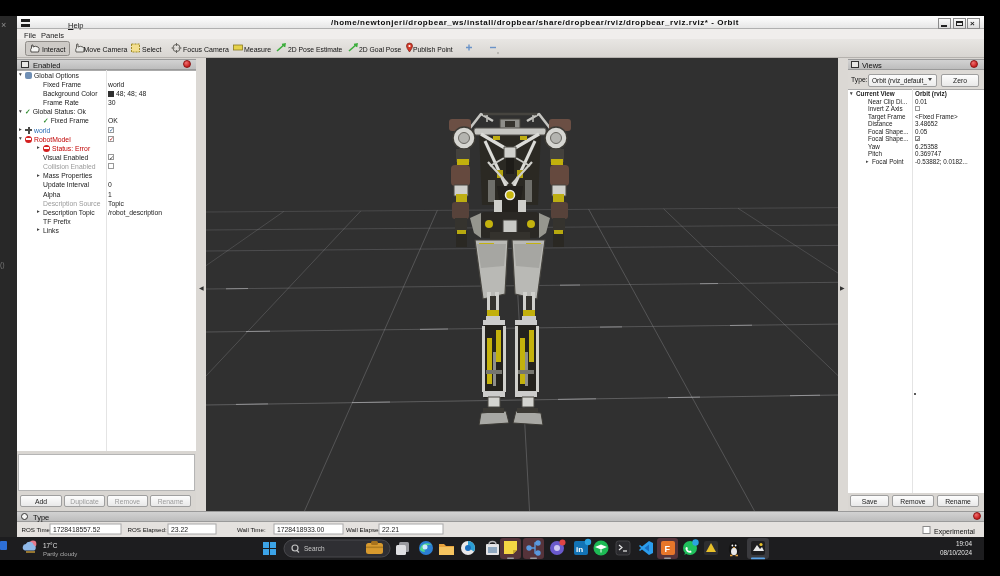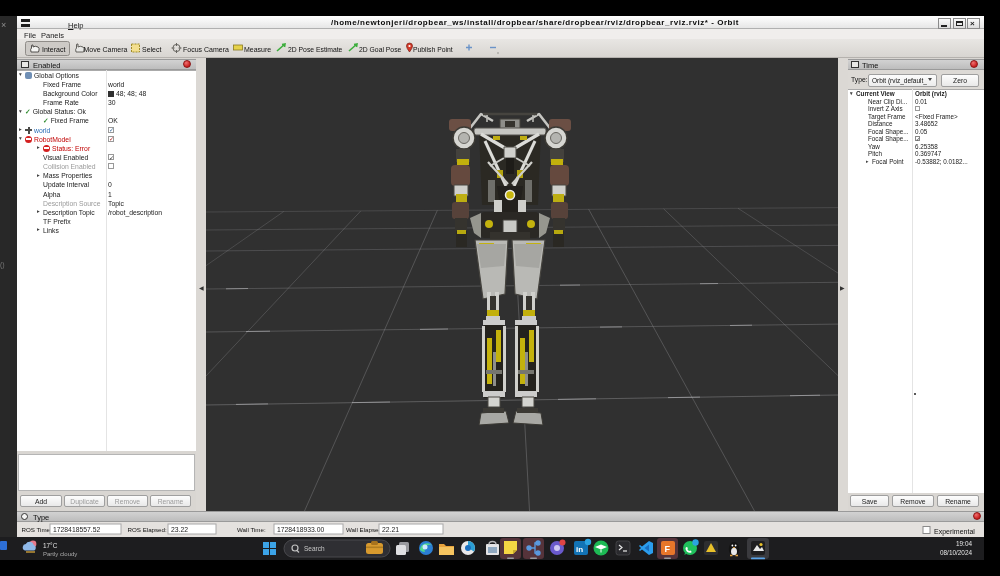--- a/index.html
+++ b/index.html
@@ -140,21 +140,21 @@
 <div class="abs btn dis" style="left:107px;top:495px;width:41px;height:12px;font-size:6.8px;line-height:11px;">Remove</div>
 <div class="abs btn dis" style="left:150px;top:495px;width:41px;height:12px;font-size:6.8px;line-height:11px;">Rename</div>
 
 <div class="abs" style="left:196px;top:58px;width:10px;height:453px;background:#dbd8d4;"></div>
 <div class="abs" style="left:199px;top:284px;font-size:6px;color:#333;">◀</div>
 <div class="abs" style="left:838px;top:58px;width:10px;height:453px;background:#dbd8d4;"></div>
 <div class="abs" style="left:840px;top:284px;font-size:6px;color:#333;">▶</div>
 
 <div class="abs hdr" style="left:848px;top:59px;width:136px;height:11px;"></div>
 <div class="abs" style="left:851px;top:61px;width:8px;height:7px;background:#e9e9e7;border:1.5px solid #333;"></div>
-<div class="abs" style="left:862px;top:60.5px;font-size:7.5px;color:#111;">Time</div>
+<div class="abs" style="left:862px;top:60.5px;font-size:7.5px;color:#111;">Views</div>
 <div class="redbtn" style="left:970px;top:60px;"></div>
 
 <div class="abs" style="left:848px;top:70px;width:136px;height:19px;background:#dcd9d5;"></div>
 <div class="abs" style="left:851px;top:76px;font-size:6.8px;color:#111;">Type:</div>
 <div class="abs" style="left:868px;top:74px;width:69px;height:13px;background:linear-gradient(#fcfcfc,#ececec);border:1px solid #9f9f9f;border-radius:2px;font-size:6.5px;color:#111;line-height:12px;padding-left:3px;white-space:nowrap;overflow:hidden;">Orbit (rviz_default_</div>
 <div class="abs" style="left:928px;top:78px;width:0;height:0;border-left:2.5px solid transparent;border-right:2.5px solid transparent;border-top:3.5px solid #444;"></div>
 <div class="abs btn" style="left:941px;top:74px;width:38px;height:13px;font-size:6.8px;line-height:12px;">Zero</div>
 
 <div class="abs" style="left:848px;top:89px;width:136px;height:404px;background:#fff;border-top:1px solid #aaa;"></div>
 <div class="abs" style="left:912px;top:89px;width:1px;height:404px;background:#e4e4e4;"></div>

